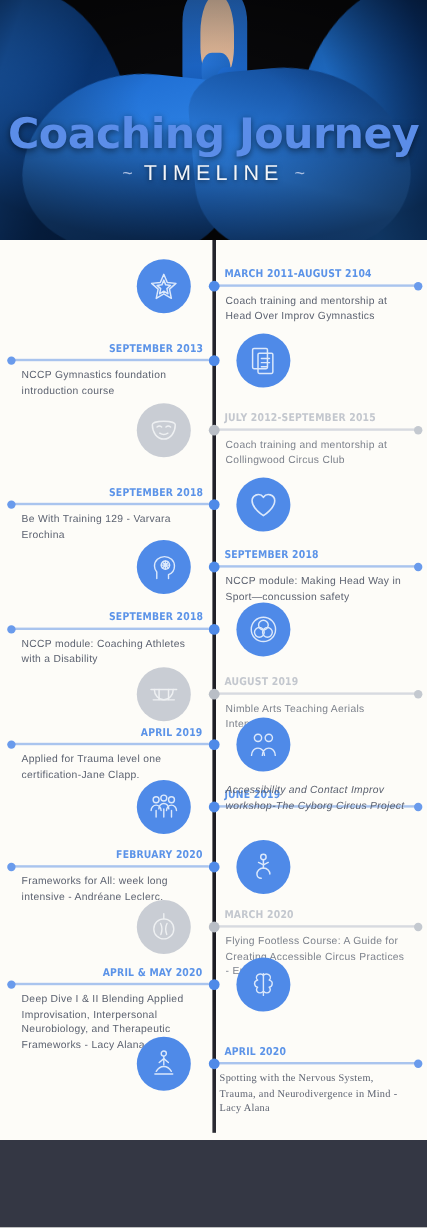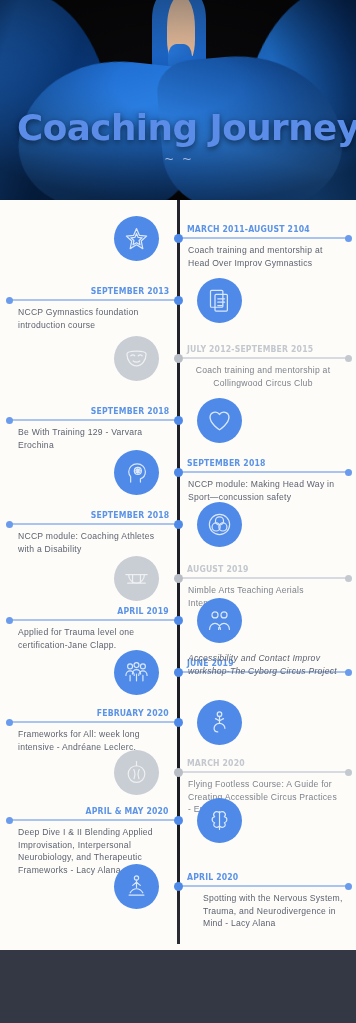--- a/index.html
+++ b/index.html
@@ -60,21 +60,21 @@
   .shoe2 {
     position:absolute; width:22px; height:30px; top:56px; left:180px;
     background:linear-gradient(150deg,#1f6cd2,#0f4a93);
     border-radius:45% 45% 60% 60%;
   }
   .hdr-vig {
     position:absolute; inset:0;
     background:radial-gradient(ellipse 70% 60% at 50% 42%, rgba(0,0,0,0) 25%, rgba(0,0,0,.55) 100%);
   }
   .hdr-text {
-    position:absolute; left:0; right:0; top:108px; text-align:right;
+    position:absolute; left:0; right:0; top:92px; text-align:center;
   }
   .hdr-title {
     font-family:"DejaVu Sans", sans-serif;
     font-weight:bold; font-size:35px; line-height:40px;
     color:#5b8de8; letter-spacing:-0.5px;
     transform:scaleX(1.02);
     text-shadow:0 2px 6px rgba(0,0,0,.55);
   }
   .hdr-sub-row {
     display:flex; align-items:center; justify-content:center;
@@ -168,20 +168,21 @@
   <div class="shoe"></div>
   <div class="shoe2"></div>
   <div class="silk silk-l2"></div>
   <div class="silk silk-r2"></div>
   <div class="hdr-vig"></div>
 
   <div class="hdr-text">
     <div class="hdr-title">Coaching Journey</div>
     <div class="hdr-sub-row">
       <span class="squiggle">~</span>
+      <span class="hdr-sub">TIMELINE</span>
       <span class="squiggle">~</span>
     </div>
   </div>
 </div>
 
 <div class="timeline">
   <div class="spine"></div>
   <div id="entries">
       <div class="entry">
         <div class="conn blue" style="left: 182px; width: 166px; top: 37px;"></div>
@@ -214,21 +215,21 @@
         <div class="conn grey" style="left: 182px; width: 166px; top: 157px;"></div>
         <div class="enddot grey" style="left: 345px; top: 154.5px;"></div>
         <div class="hub grey" style="left: 173.5px; top: 153.5px;"></div>
         <div class="node grey" style="left: 114px; top: 135.5px;">
           <svg viewBox="0 0 24 24" fill="none" stroke-width="1.1" stroke-linecap="round" stroke-linejoin="round">
             <path d="M3.5 8c0-1.5 3.6-2.6 8.5-2.6S20.5 6.5 20.5 8c0 5.4-3.4 10.6-8.5 10.6S3.5 13.4 3.5 8z"></path>
             <path d="M7 9.6c1-.9 2.4-.9 3.4 0M13.6 9.6c1-.9 2.4-.9 3.4 0M9 14.2c1.8 1.2 4.2 1.2 6 0"></path>
           </svg>
         </div>
         <div class="date grey right" style="top: 144px; left: 187px;">JULY 2012-SEPTEMBER 2015</div>
-        <div class="desc grey right" style="top: 164px; left: 188px; width: 150px; text-align: center;">Coach training and mentorship at Collingwood Circus Club</div>
+        <div class="desc grey right" style="top: 164px; left: 188px; width: 150px;">Coach training and mentorship at Collingwood Circus Club</div>
       </div>
       <div class="entry">
         <div class="conn blue" style="left: 8px; width: 166px; top: 219px;"></div>
         <div class="enddot blue" style="left: 6px; top: 216.5px;"></div>
         <div class="hub blue" style="left: 173.5px; top: 215.5px;"></div>
         <div class="node blue" style="left: 197px; top: 197.5px;">
           <svg viewBox="0 0 24 24" fill="none" stroke-width="1.2" stroke-linecap="round" stroke-linejoin="round">
             <path d="M12 20.2S3.6 14.9 3.6 9.2a4.6 4.6 0 0 1 8.4-2.6 4.6 4.6 0 0 1 8.4 2.6c0 5.7-8.4 11-8.4 11z"></path>
           </svg>
         </div>
@@ -360,20 +361,20 @@
         <div class="node blue" style="left: 114px; top: 663.5px;">
           <svg viewBox="0 0 24 24" fill="none" stroke-width="1.05" stroke-linecap="round" stroke-linejoin="round">
             <circle cx="12" cy="4.4" r="1.9"></circle>
             <path d="M12 6.4v6.4"></path>
             <path d="M12 8.2 8.6 11M12 8.2 15.4 11"></path>
             <path d="M6.4 17.6c1.4-2.4 3.4-3.6 5.6-3.6s4.2 1.2 5.6 3.6"></path>
             <path d="M5.4 19.6h13.2"></path>
           </svg>
         </div>
         <div class="date blue right" style="top: 672px; left: 187px;">APRIL 2020</div>
-        <div class="desc right" style="top: 692px; left: 203px; width: 150px;">Spotting with the Nervous System, Trauma, and Neurodivergence in Mind - Lacy Alana</div>
+        <div class="desc right" style="top: 692px; left: 183px; width: 150px; font-family: Liberation Serif, serif;">Spotting with the Nervous System, Trauma, and Neurodivergence in Mind - Lacy Alana</div>
       </div>
     </div>
 </div>
 
 <div class="footer">
   <div class="wm"></div>
 </div>
 
 </body></html>

